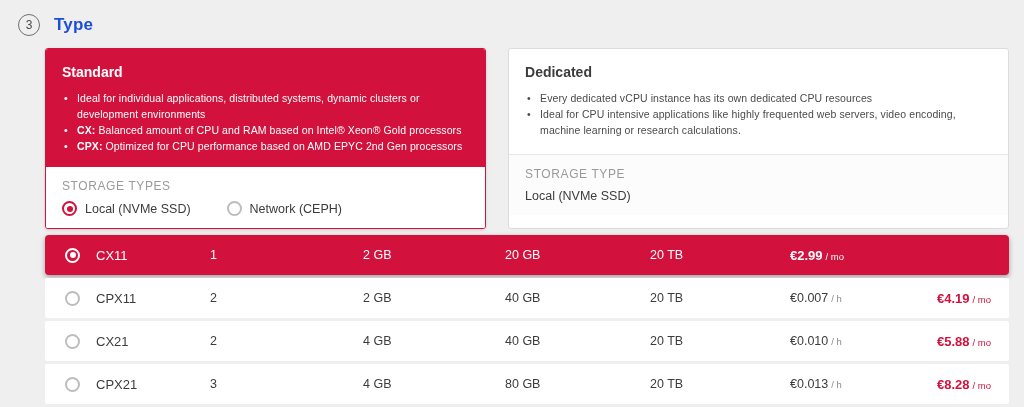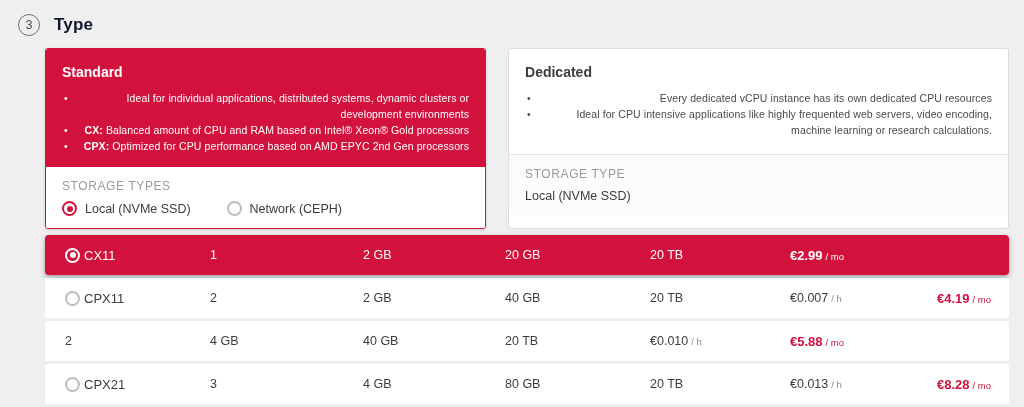--- a/index.html
+++ b/index.html
@@ -12,32 +12,32 @@
   }
   .page { padding:10px 0 0 0; }
 
   
   .section-header { display:flex; align-items:center; gap:14px; padding:4px 0 12px 18px; }
   .step-circle {
     width:22px; height:22px; border:1px solid #6f6f6f; border-radius:50%;
     display:flex; align-items:center; justify-content:center;
     font-size:12px; color:#4a4a4a;
   }
-  .section-title { font-size:17px; font-weight:600; color:#0f172a; letter-spacing:0.2px; }
+  .section-title { font-size:17px; font-weight:600; color:#1d4ed8; letter-spacing:0.2px; }
 
   
   .cards { display:flex; gap:22px; margin:0 15px 0 45px; }
   .card { border-radius:3px; overflow:hidden; background:#fff; }
   .card-standard { width:478px; border:1px solid var(--red); box-shadow:0 1px 3px rgba(0,0,0,0.15); }
   .card-dedicated { width:543px; border:1px solid #dcdcdc; }
   .card-body { padding:15px 16px 12px 16px; min-height:105px; }
   .card-body.red { background:var(--red); color:#fff; }
   .card-title { font-size:14px; font-weight:700; margin-bottom:10px; }
   .card-dedicated .card-title { color:#3c3c3c; }
-  ul.bullets { list-style:none;text-align:right; }
+  ul.bullets { list-style:none; }
   ul.bullets li {
     position:relative; padding-left:15px; font-size:10.5px; line-height:16px;
     letter-spacing:0.1px;
   }
   ul.bullets li::before { content:"•"; position:absolute; left:2px; top:0; }
   .card-dedicated ul.bullets li { color:#4a4a4a; }
   .b { font-weight:700; }
 
   .card-storage { padding:12px 16px 12px 16px; background:#fff; }
   .card-standard .card-storage { border-top:1px solid var(--red); }
@@ -66,21 +66,21 @@
   .thead .hcell { font-size:10px; color:#9a9a9a; letter-spacing:0.6px; display:flex; align-items:center; gap:6px; }
   .thead .hcell:first-child { padding-left:13px; }
   .caret-up {
     width:7px; height:7px; border-left:1.5px solid #8a8a8a; border-top:1.5px solid #8a8a8a;
     transform:rotate(45deg) translateY(2px); display:inline-block;
   }
   .row {
     height:40px; background:#fff; margin-bottom:3px; border-radius:2px;
     font-size:12.5px; color:#3c3c3c; cursor:pointer;
   }
-  .row .namecell { display:flex; align-items:center; gap:4px; font-weight:500; font-size:13px; }
+  .row .namecell { display:flex; align-items:center; gap:16px; font-weight:500; font-size:13px; }
   .row.selected {
     background:var(--red); color:#fff; border-radius:4px;
     box-shadow:0 2px 5px rgba(0,0,0,0.35);
   }
   .unit { font-size:9.5px; margin-left:3px; }
   .pricecell .unit { color:#8a8a8a; }
   .mo { font-weight:700; color:var(--red); font-size:13px;text-align:center; }
   .mocell .unit { color:var(--red); }
   .row.selected .mo, .row.selected .mocell .unit, .row.selected .pricecell .unit { color:#fff; }
 
@@ -160,20 +160,24 @@
       </div>
       <div>2</div>
       <div>2 GB</div>
       <div>40 GB</div>
       <div>20 TB</div>
       <div class="pricecell"><span>€0.007</span><span class="unit">/ h</span></div>
       <div class="mocell"><span class="mo">€4.19</span><span class="unit">/ mo</span></div>
     </div>
 
     <div class="tgrid row">
+      <div class="namecell">
+        <span class="radio unchecked"></span>
+        <span>CX21</span>
+      </div>
       <div>2</div>
       <div>4 GB</div>
       <div>40 GB</div>
       <div>20 TB</div>
       <div class="pricecell"><span>€0.010</span><span class="unit">/ h</span></div>
       <div class="mocell"><span class="mo">€5.88</span><span class="unit">/ mo</span></div>
     </div>
 
     <div class="tgrid row">
       <div class="namecell">

